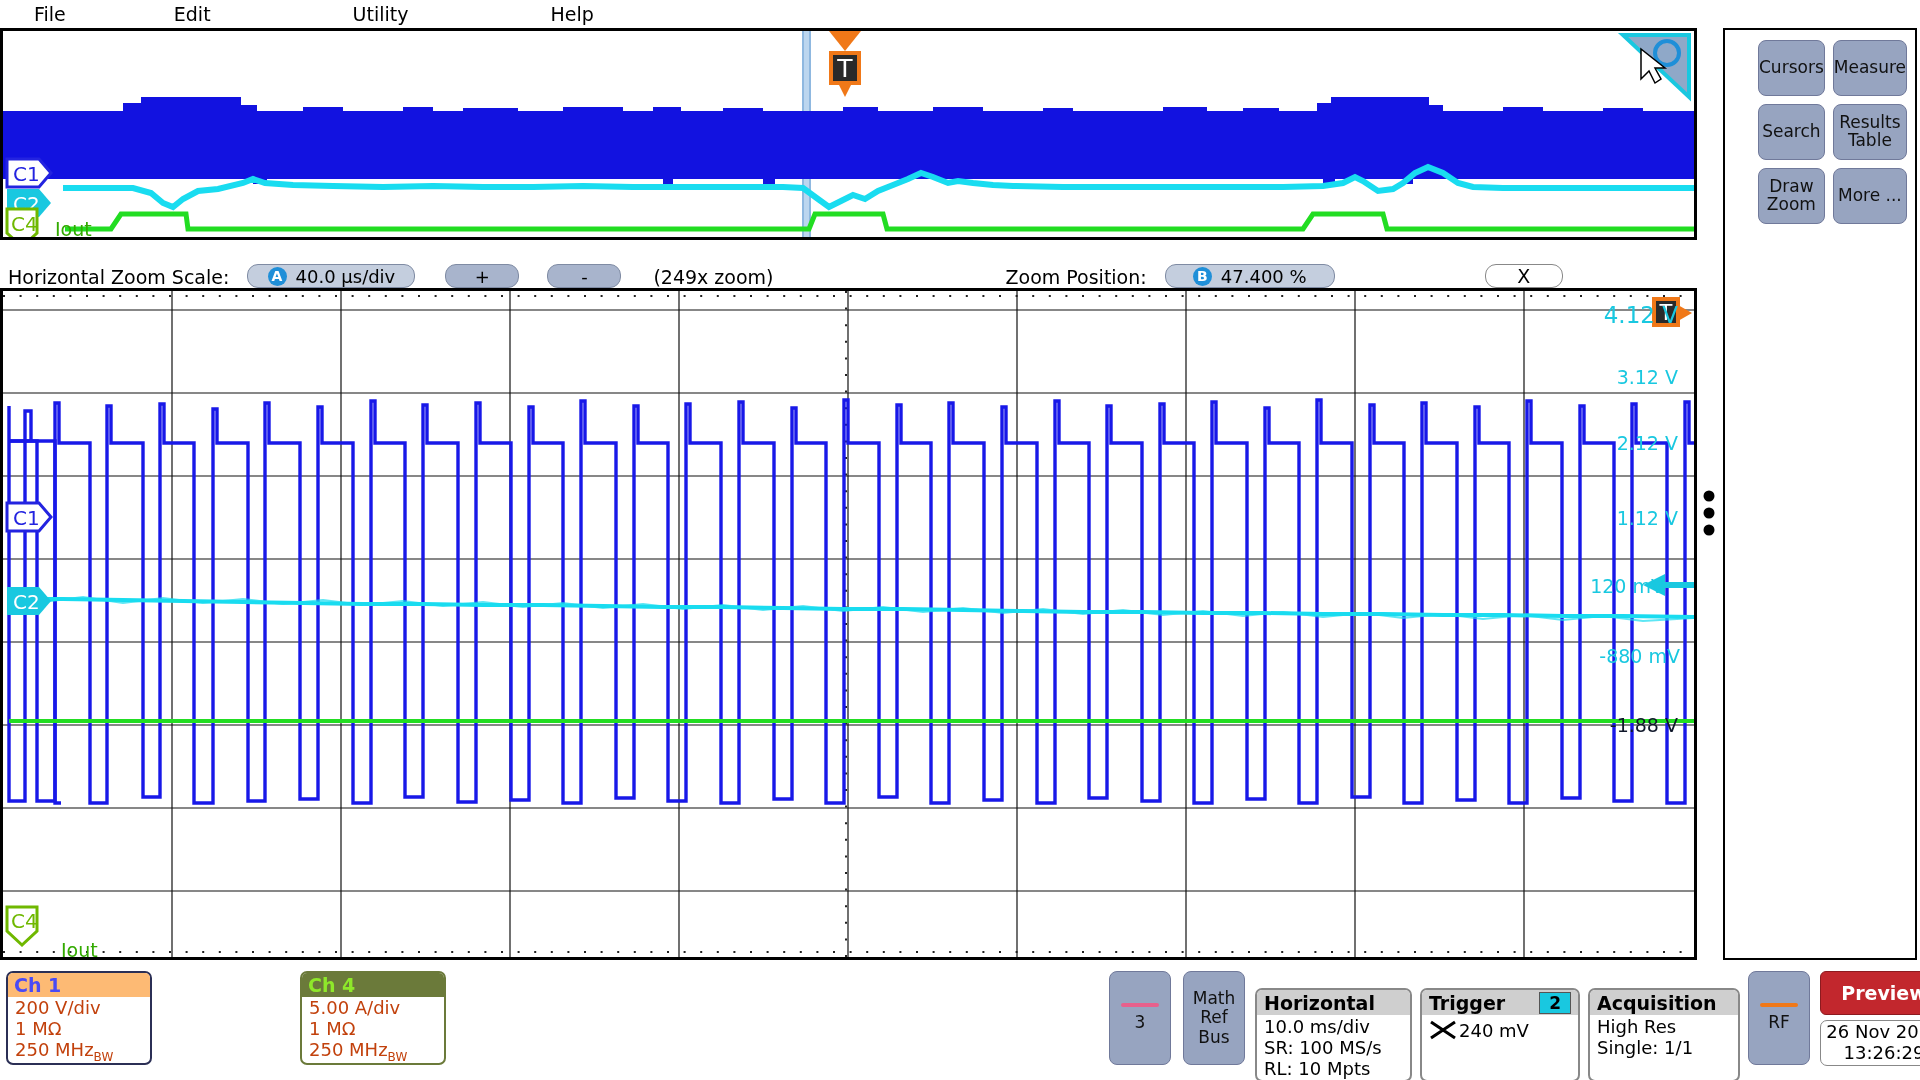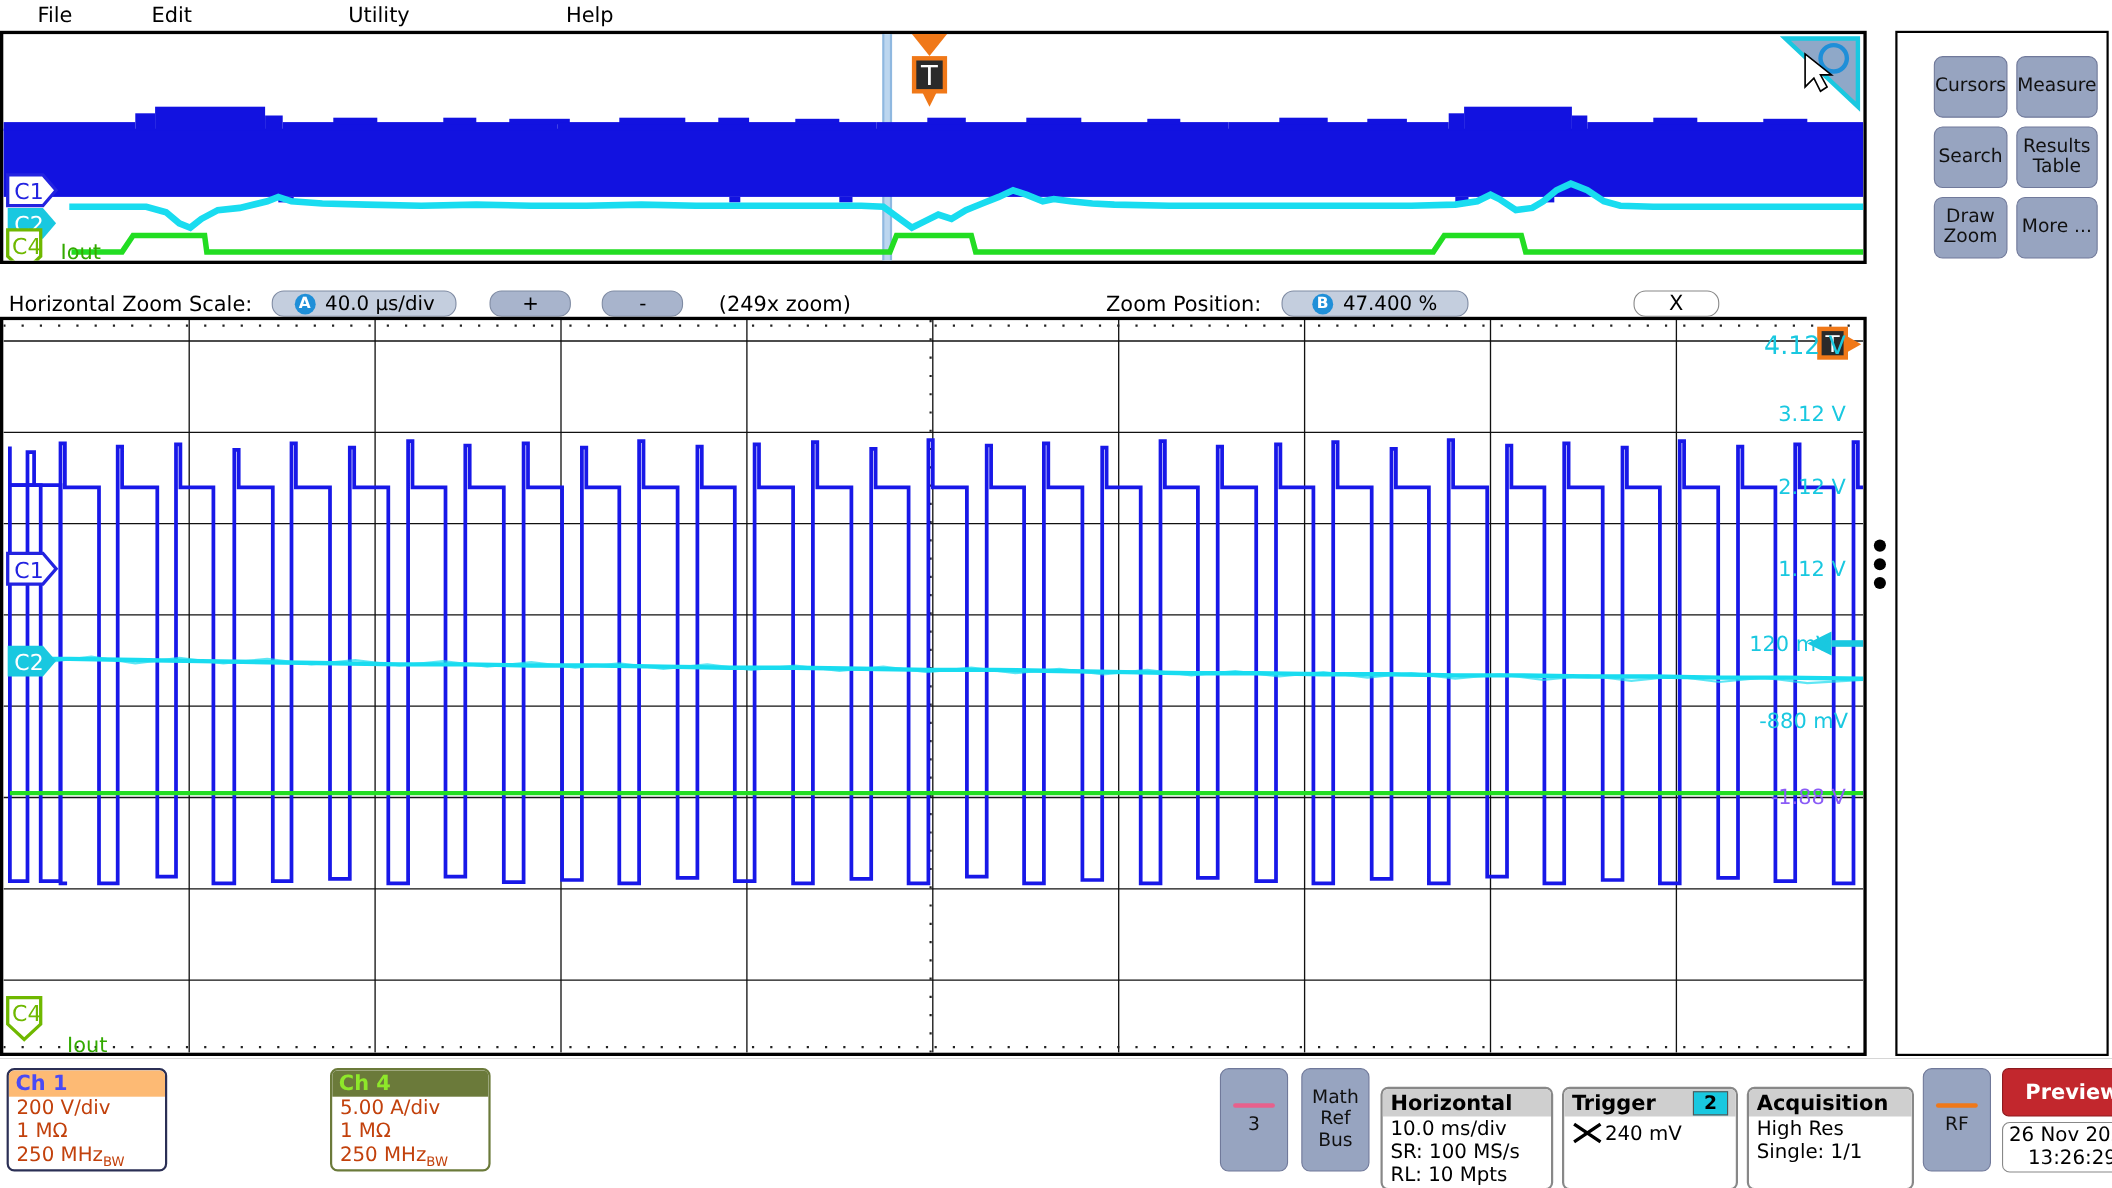--- a/index.html
+++ b/index.html
@@ -5,21 +5,21 @@
   * { box-sizing: border-box; margin:0; padding:0; }
   html,body { width:1920px; height:1080px; overflow:hidden; background:#ffffff;
     font-family:"DejaVu Sans", sans-serif; }
   #root { position:relative; width:1920px; height:916px; background:#ffffff; }
 
   
   .menubar { position:absolute; left:0; top:0; width:1720px; height:28px;
     background:#ffffff; display:flex; align-items:center; }
   .menuitem { font-size:19px; color:#000; padding:0 6px; }
   .m-file { margin-left:28px; }
-  .m-edit { margin-left:60px;text-align:right; }
+  .m-edit { margin-left:96px;text-align:right; }
   .m-util { margin-left:130px; }
   .m-help { margin-left:130px; }
 
   
   .overview { position:absolute; left:0; top:28px; width:1697px; height:212px;
     border:3px solid #000; background:#ffffff; overflow:hidden; }
   .ov-inner { position:absolute; inset:0; }
 
   
   .zoombar { position:absolute; left:0; top:256px; width:1697px; height:32px;
@@ -39,21 +39,21 @@
      justify-content:center; font-size:19px; }
 
   
   .maingrid { position:absolute; left:0; top:288px; width:1697px; height:672px;
      border:3px solid #000; background:#ffffff; overflow:hidden; }
   .grid-svg { position:absolute; left:0; top:0; }
 
   
   .rightpanel { position:absolute; left:1723px; top:28px; width:194px;
      height:932px; border:2px solid #000; background:#ffffff; }
-  .rp-grid { display:grid; grid-template-columns:1fr 1fr; gap:8px; padding:21px 8px;margin-left:25px; }
+  .rp-grid { display:grid; grid-template-columns:1fr 1fr; gap:8px; padding:10px 8px;margin-left:25px; }
   .rp-btn { height:56px; background:#97a4c0; border:1px solid #70799a;
      border-radius:8px; display:flex; align-items:center; justify-content:center;
      text-align:center; font-size:17px; color:#111; line-height:1.05; }
 
   
   .bottombar { position:absolute; left:0; top:962px; width:1920px; height:118px;
      background:#ffffff; }
   .chbox { position:absolute; top:9px; width:146px; height:94px;
      border:2px solid #556; border-radius:7px; background:#fff; overflow:hidden; }
   .chbox .hdr { height:24px; font-size:19px; font-weight:bold; padding:0 6px;
@@ -272,21 +272,21 @@
       </g>
     </svg>
 
     <div>
       <div style="position:absolute;right:16px;top:11px;font-size:23px;color:#19c8e0">4.12 V</div>
       <div style="position:absolute;right:16px;top:75px;font-size:19px;color:#19c8e0">3.12 V</div>
       <div style="position:absolute;right:16px;top:141px;font-size:19px;color:#19c8e0">2.12 V</div>
       <div style="position:absolute;right:16px;top:216px;font-size:19px;color:#19c8e0">1.12 V</div>
       <div style="position:absolute;right:30px;top:284px;font-size:19px;color:#19c8e0">120 mV</div>
       <div style="position:absolute;right:14px;top:354px;font-size:19px;color:#19c8e0">-880 mV</div>
-      <div style="position:absolute;right:16px;top:423px;font-size:19px;color:#8b5cf6">-1.88 V</div>
+      <div style="position:absolute;right:16px;top:423px;font-size:19px;color:#0f172a">-1.88 V</div>
     </div>
 
     <div style="position:absolute;left:58px;bottom:-4px;font-size:19px;color:#33aa00">Iout</div>
   </div>
 
   <svg class="dots" style="left:1702px;top:490px" width="14" height="46">
     <circle cx="7" cy="6" r="5.5" fill="#000"></circle>
     <circle cx="7" cy="23" r="5.5" fill="#000"></circle>
     <circle cx="7" cy="40" r="5.5" fill="#000"></circle>
   </svg>

